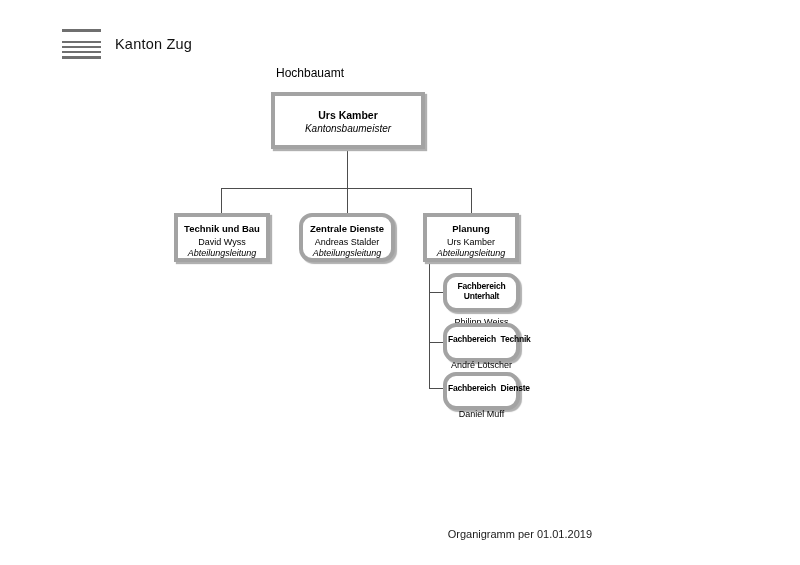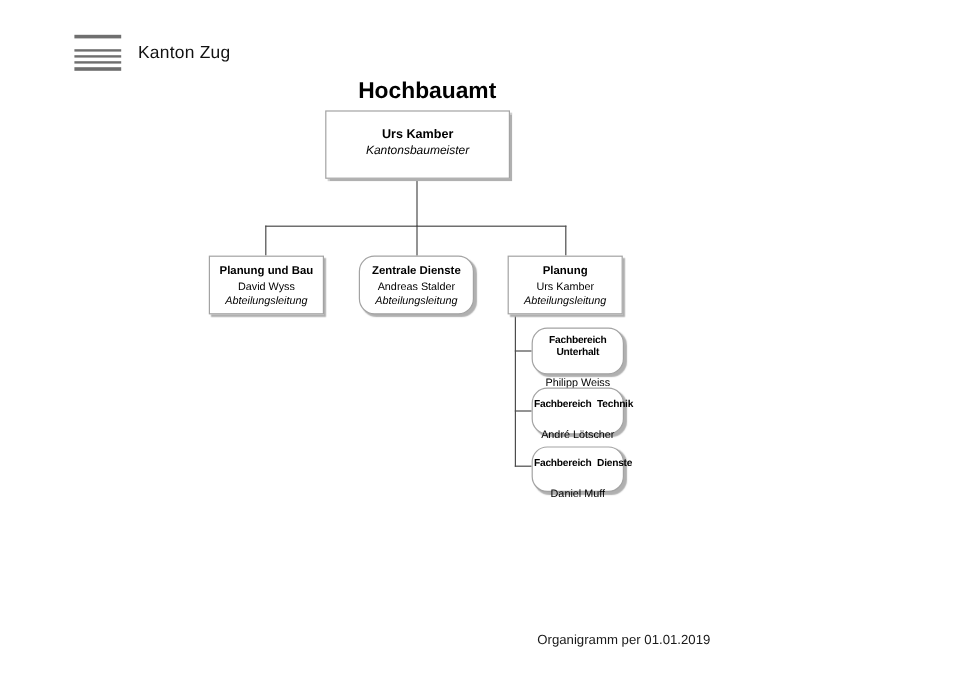--- a/index.html
+++ b/index.html
@@ -23,28 +23,28 @@
   .logo .bar.b4 { top: 27.3px; }
 
   .brand {
     position: absolute; left: 115px; top: 36px;
     font-size: 14.5px; letter-spacing: 0.2px; color: #111111;
   }
 
   
   .chart-title {
     position: absolute; left: 276px; top: 66px; width: 160px;
-    text-align: center; font-size: 19px; font-weight: bold;
+    font-size: 12px; font-weight: normal;
   }
 
   
   .box {
     position: absolute;
     background: #ffffff;
-    border: 1px solid #a3a3a3;
+    border: 4px solid #a3a3a3;
     box-shadow: 2px 2px 1px #b0b0b0;
     box-sizing: border-box;
     text-align: center;
   }
   .box-root { left: 271px; top: 92px; width: 154px; height: 57px; padding-top: 13px; }
   .root-name { font-size: 10.5px; font-weight: bold; line-height: 13px; }
   .root-role { font-size: 10px; font-style: italic; line-height: 13px; }
 
   .box-dept { top: 213px; width: 96px; height: 49px; padding-top: 6px; }
   .box-dept.d0 { left: 174px; }
@@ -108,21 +108,21 @@
   <div class="line l-stub-0"></div>
   <div class="line l-stub-1"></div>
   <div class="line l-stub-2"></div>
 
   <div class="box box-root">
     <div class="root-name">Urs Kamber</div>
     <div class="root-role">Kantonsbaumeister</div>
   </div>
 
   <div class="box box-dept d0">
-    <div class="dept-title">Planung und Bau</div>
+    <div class="dept-title">Technik und Bau</div>
     <div class="dept-name">David Wyss</div>
     <div class="dept-role">Abteilungsleitung</div>
   </div>
 
   <div class="box box-dept d1">
     <div class="dept-title">Zentrale Dienste</div>
     <div class="dept-name">Andreas Stalder</div>
     <div class="dept-role">Abteilungsleitung</div>
   </div>
 

